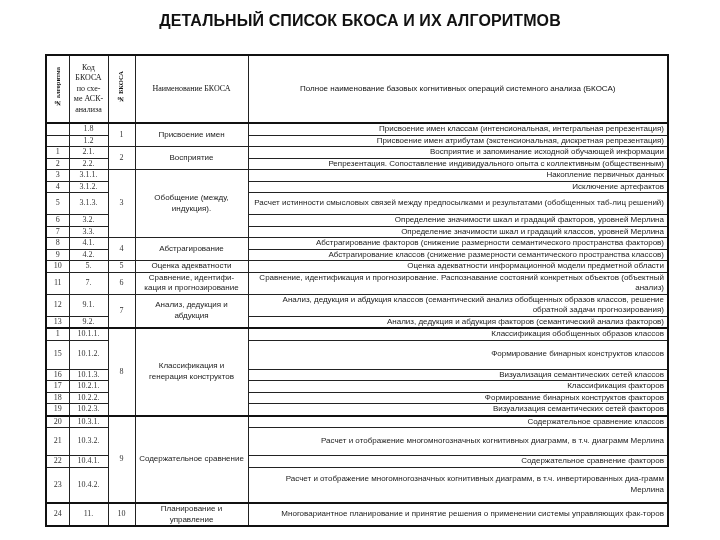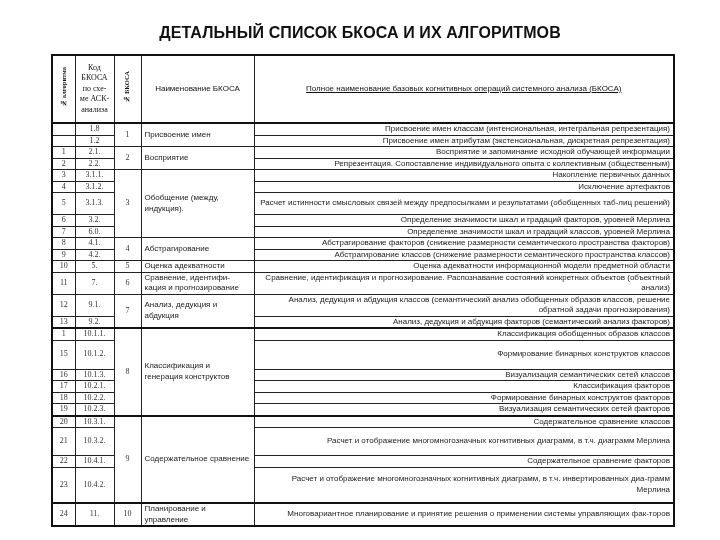--- a/index.html
+++ b/index.html
@@ -1,27 +1,27 @@
 <!DOCTYPE html>
 <html><head>
 <meta charset="utf-8">
 <style>
   html, body { margin: 0; padding: 0; background: #ffffff; }
   body { width: 720px; height: 540px; position: relative; overflow: hidden; font-family: "Liberation Sans", sans-serif; color: #111; }
-  .title { position: absolute; left: 0; top: 12px; width: 720px; text-align: center; font-weight: bold; font-size: 16px; letter-spacing: 0.1px; margin-top: 12px; }
-  table.bkosa { position: absolute; left: 51px; top: 54px; width: 622px; border-collapse: collapse; table-layout: fixed; border: 2px solid #111; }
+  .title { position: absolute; left: 0; top: 12px; width: 720px; text-align: center; font-weight: bold; font-size: 16px; letter-spacing: 0.1px; }
+  table.bkosa { position: absolute; left: 45px; top: 54px; width: 622px; border-collapse: collapse; table-layout: fixed; border: 2px solid #111; }
   table.bkosa td, table.bkosa th { border: 1px solid #222; padding: 0 3px; font-size: 8px; line-height: 10.5px; vertical-align: middle; font-weight: normal; overflow: hidden; }
   table.bkosa th { height: 66px; text-align: center; border-bottom: 2px solid #111; }
   .c-num, .c-code, .c-grp { text-align: center; font-family: "Liberation Serif", serif; font-size: 8px; color: #333; }
-  .c-name { font-size: 8.4px; line-height: 11px; color: #222; }
+  .c-name { text-align: center; font-size: 8.4px; line-height: 11px; color: #222; }
   .c-full { text-align: right; font-size: 8px; color: #222; }
   .vert { writing-mode: vertical-rl; transform: rotate(180deg); font-family: "Liberation Serif", serif; font-weight: bold; font-size: 6.5px; display: inline-block; white-space: nowrap; }
   .code-head { font-family: "Liberation Serif", serif; font-size: 7.5px; line-height: 11px; font-weight: normal; }
-  .name-head { font-size: 10.5px; line-height: 13px; }
-  .full-head { font-size: 9px; line-height: 11.5px; text-decoration: underline; }
+  .name-head { font-size: 10.5px; line-height: 13px; font-family: Liberation Serif, serif; }
+  .full-head { font-size: 9px; line-height: 11.5px; }
   tr.thick-top td { border-top: 2px solid #111; }
 </style>
 </head>
 <body>
 
 <div class="title">ДЕТАЛЬНЫЙ СПИСОК БКОСА И ИХ АЛГОРИТМОВ</div>
 
 <table class="bkosa">
   <colgroup>
     <col style="width:23px">
@@ -81,21 +81,21 @@
       <td class="c-code">3.1.3.</td>
       <td class="c-full">Расчет истинности смысловых связей между предпосылками и результатами (обобщенных таб-лиц решений)</td>
     </tr>
     <tr style="height:11px">
       <td class="c-num">6</td>
       <td class="c-code">3.2.</td>
       <td class="c-full">Определение значимости шкал и градаций факторов, уровней Мерлина</td>
     </tr>
     <tr style="height:11px">
       <td class="c-num">7</td>
-      <td class="c-code">6.0.</td>
+      <td class="c-code">3.3.</td>
       <td class="c-full">Определение значимости шкал и градаций классов, уровней Мерлина</td>
     </tr>
     <tr style="height:11px">
       <td class="c-num">8</td>
       <td class="c-code">4.1.</td>
       <td class="c-grp" rowspan="2">4</td>
       <td class="c-name" rowspan="2">Абстрагирование</td>
       <td class="c-full">Абстрагирование факторов (снижение размерности семантического пространства факторов)</td>
     </tr>
     <tr style="height:11px">

